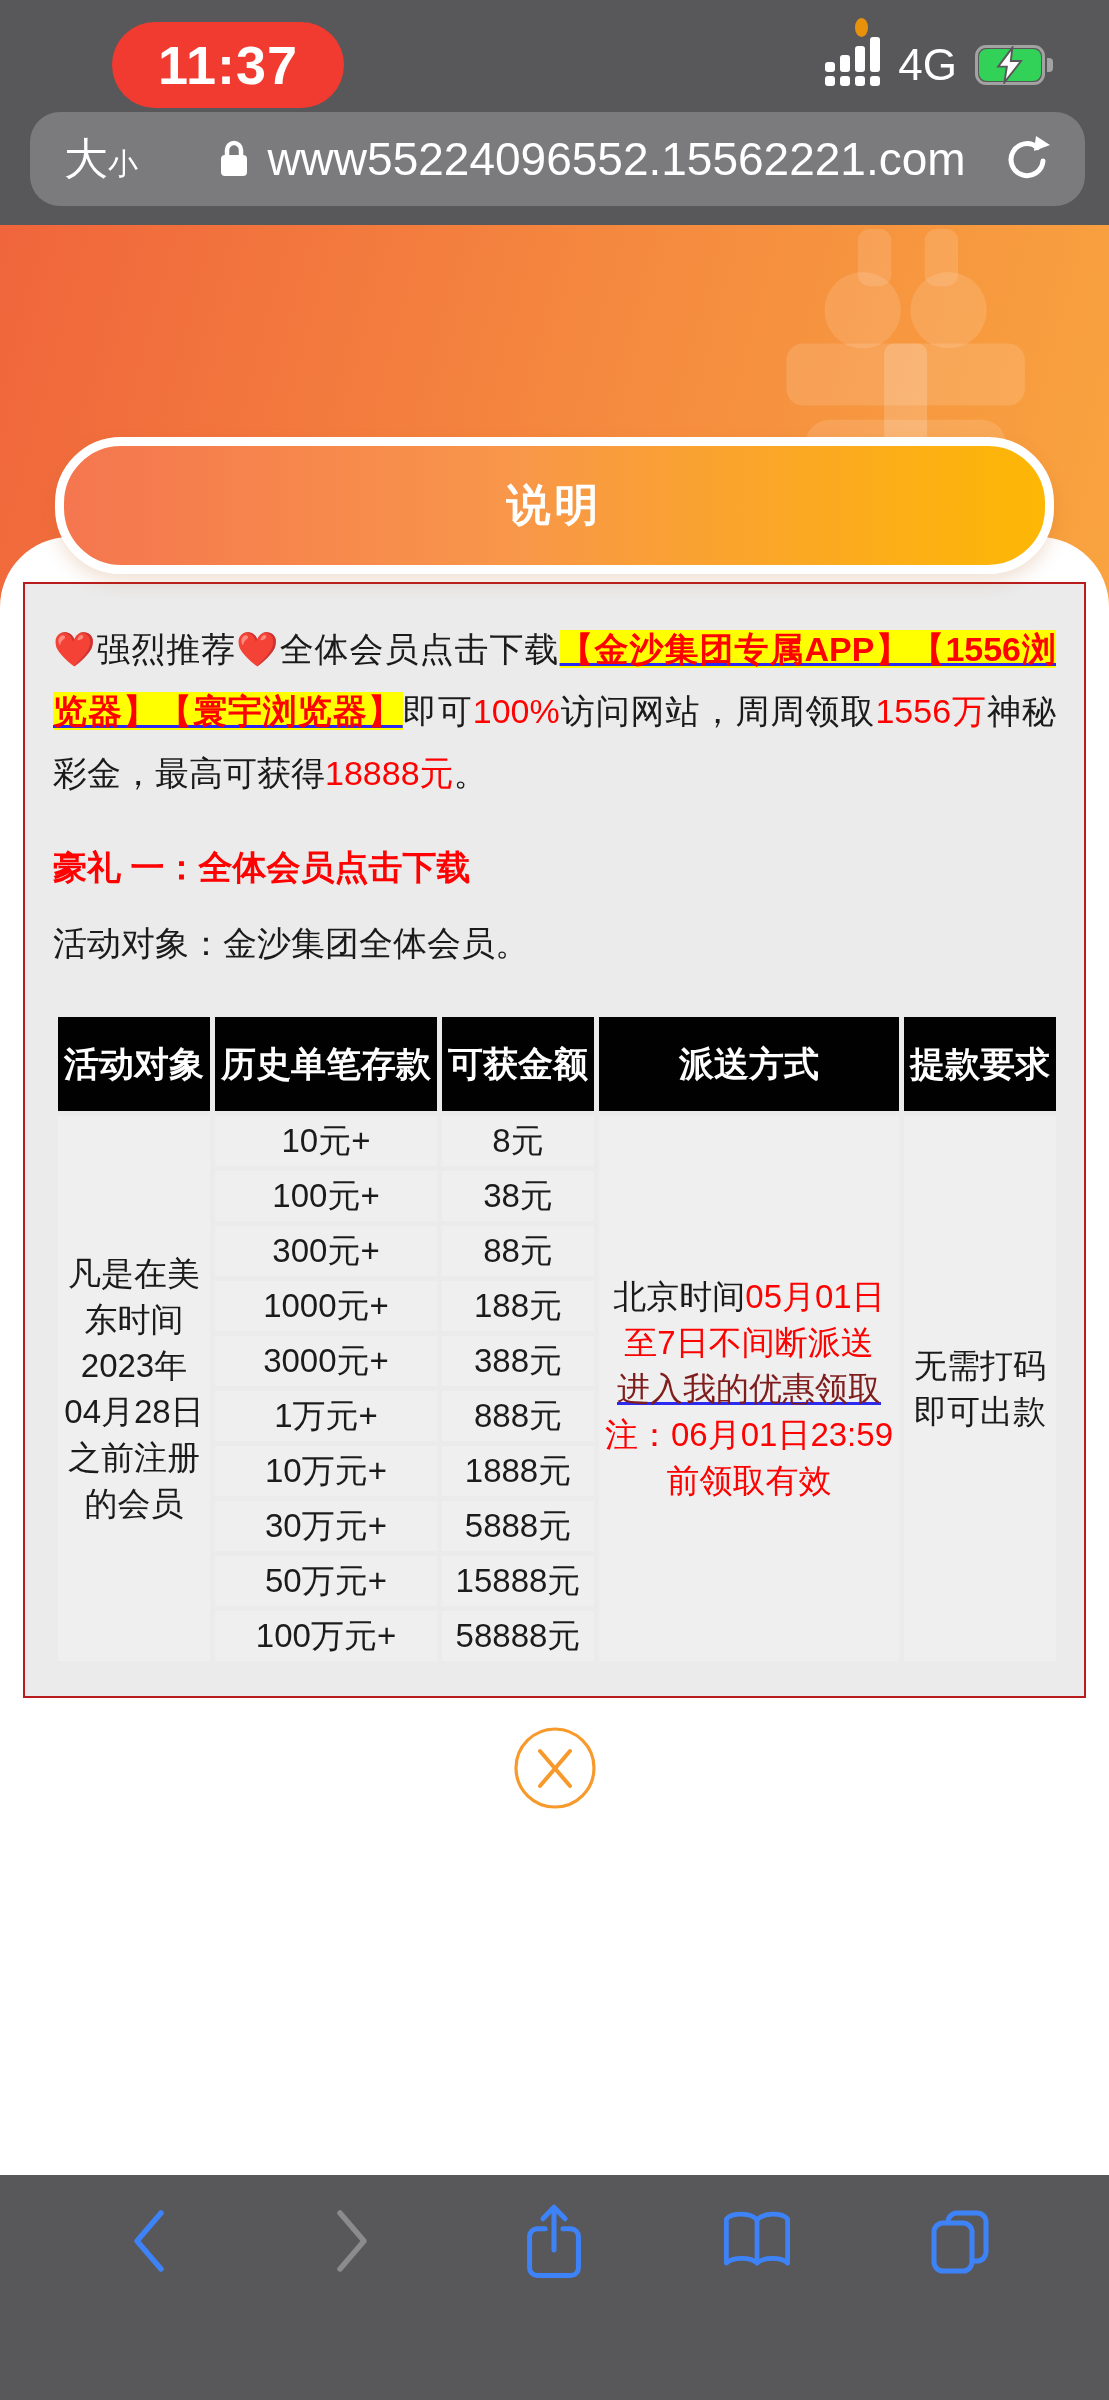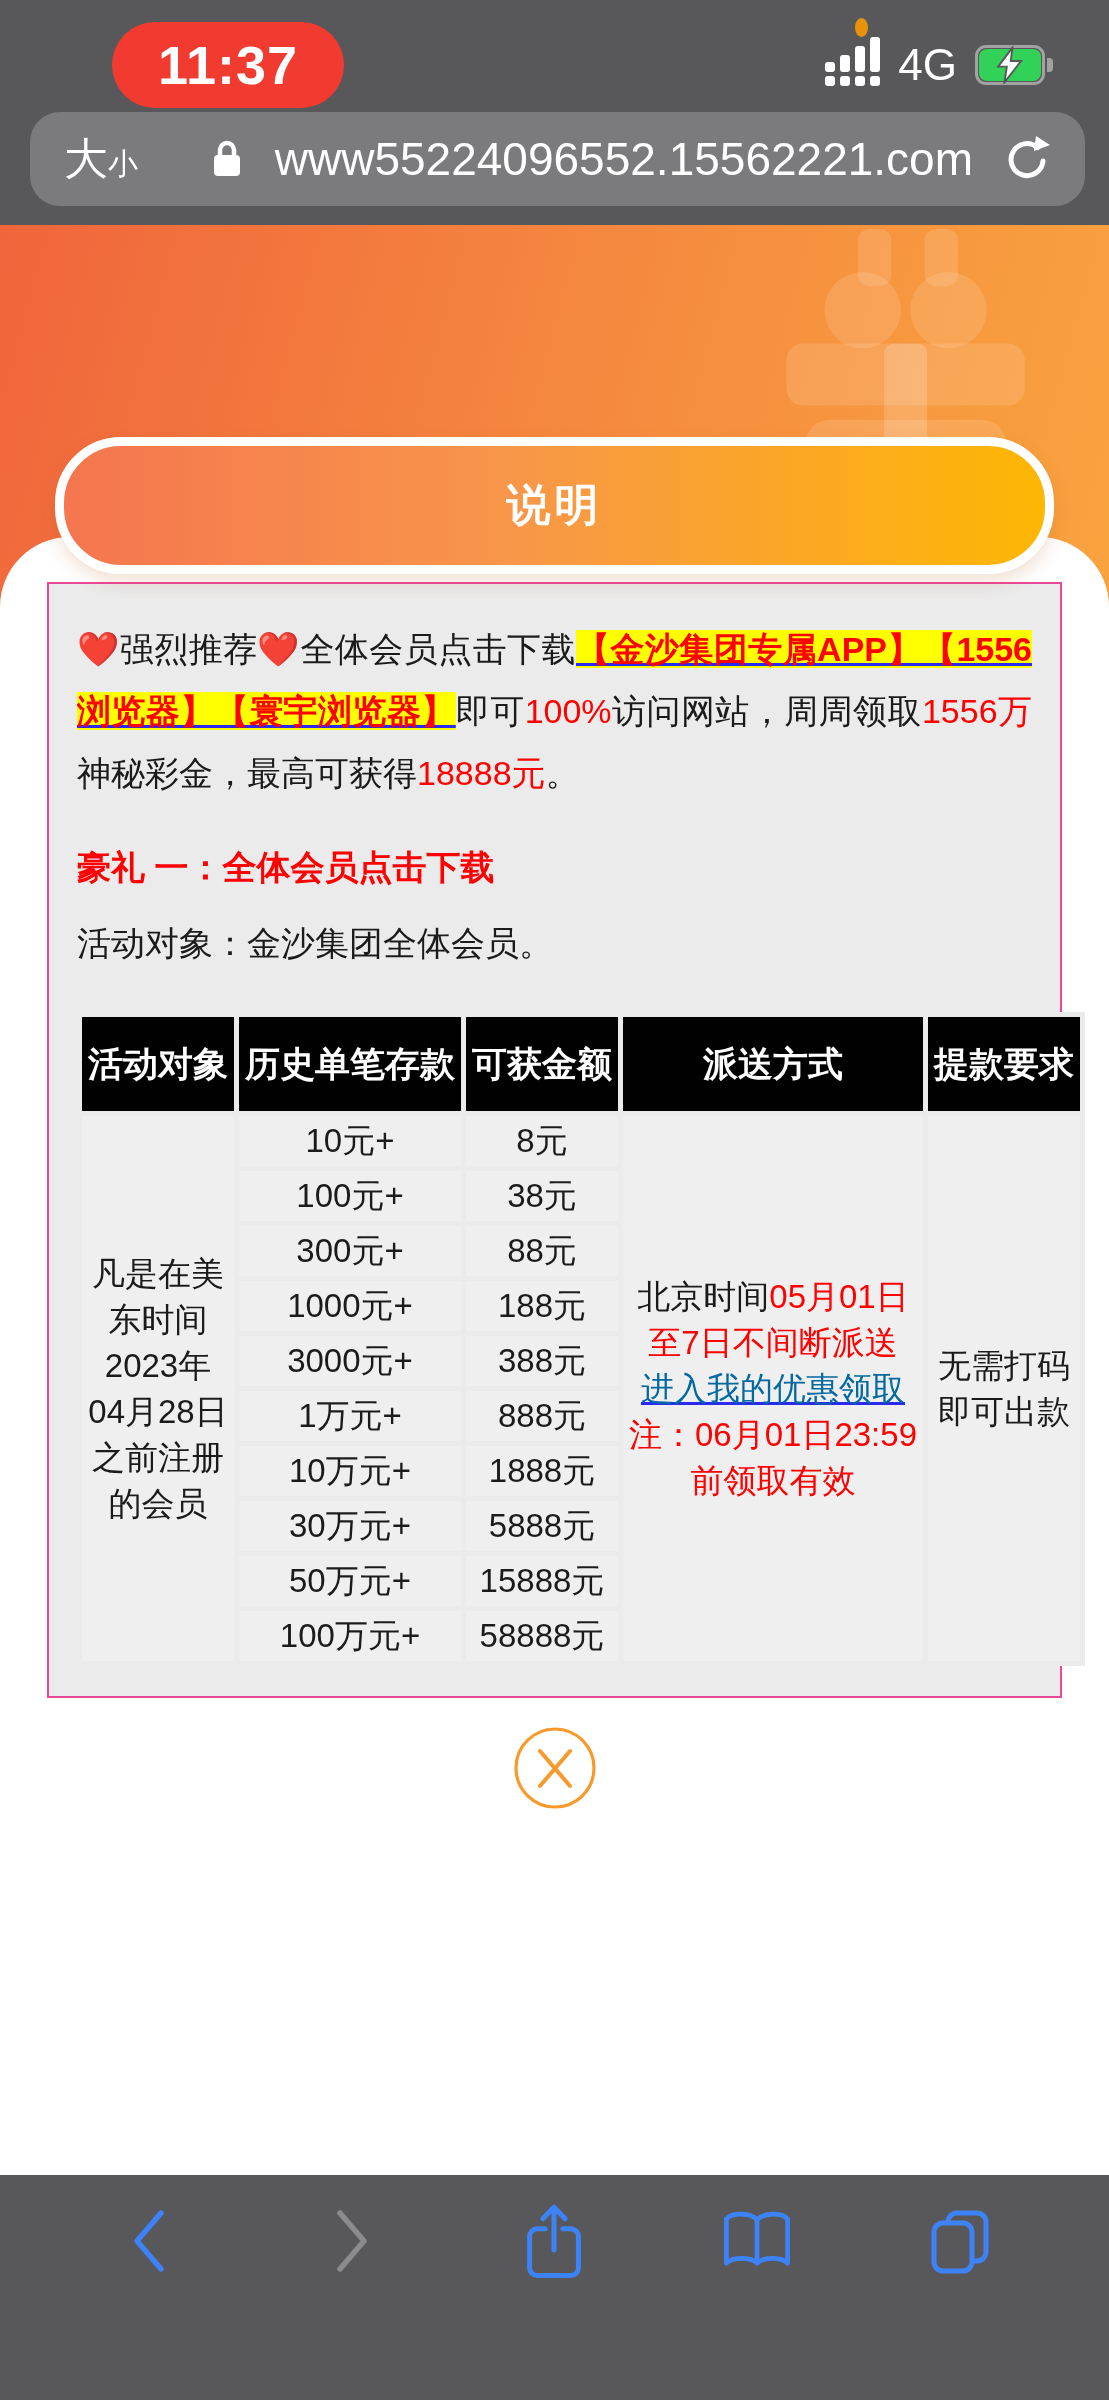--- a/index.html
+++ b/index.html
@@ -32,21 +32,21 @@
   .battery svg { position:absolute; left:16px; top:1px; }
   
   .url-row { height:113px; background:#58585a; position:relative; flex:0 0 auto; z-index:5; }
   .url-pill {
     position:absolute; left:30px; right:24px; top:0; height:94px;
     background:#7b7b7d; border-radius:30px;
     display:flex; align-items:center; padding:0 34px; color:#fff;
   }
   .text-size-btn { display:flex; align-items:baseline; margin-right:70px; }
   .ts-large { font-size:44px; } .ts-small { font-size:30px; }
-  .url-center { flex:1; display:flex; align-items:center; justify-content:space-between; gap:14px; min-width:0; }
+  .url-center { flex:1; display:flex; align-items:center; justify-content:center; gap:14px; min-width:0; }
   .url-text { font-size:46px; white-space:nowrap; }
   .lock-icon { flex:0 0 auto; }
   .reload-btn { margin-left:30px; flex:0 0 auto; }
   
   .hero {
     height:397px; flex:0 0 auto; position:relative; z-index:1;
     background:linear-gradient(105deg,#f0653c 0%,#f58b3f 55%,#f9a43f 100%);
     overflow:hidden;
   }
   .hero-title {
@@ -63,38 +63,38 @@
   .explain-btn {
     position:absolute; top:-100px; left:55px; right:55px; height:137px;
     border:9px solid #ffffff; border-radius:66px;
     background:linear-gradient(90deg,#f5764f 0%,#f8964a 45%,#fdb704 100%);
     display:flex; align-items:center; justify-content:center;
     color:#fff; font-size:44px; font-weight:700; letter-spacing:4px;
     box-shadow:0 8px 18px rgba(180,90,20,0.18); cursor:pointer; z-index:3;
   }
   
   .card {
-    margin:0 47px; background:#ebebeb; border:2px solid #ec4899;
+    margin:0 23px; background:#ebebeb; border:2px solid #b91c1c;
     padding:26px 28px 30px 28px;
     color:#1b1b1b; font-size:34px; line-height:62px;
   }
   .card p { text-align:justify; }
   .p-intro { margin-top:8px; }
   .section-title { color:#fe0100; font-weight:700; margin-top:32px; }
   .p-audience { margin-top:14px; }
   .p-content { margin-top:14px; }
   .p-example { margin-top:40px; }
   .seg-red { color:#fe0100; }
   .seg-heart { color:#f5392f; }
   .seg-highlight-link {
     background:#ffff00; color:#fe0100; font-weight:700;
     text-decoration:underline; text-decoration-color:#2a2af0; cursor:pointer;
   }
   .seg-red-link {
-    color:#0369a1; text-decoration:underline; text-decoration-color:#2a2af0; cursor:pointer;
+    color:#7f1d1d; text-decoration:underline; text-decoration-color:#2a2af0; cursor:pointer;
   }
   
   table.promo { border-collapse:separate; border-spacing:5px; width:100%; margin-top:38px; background:#ebebeb; }
   table.promo th {
     background:#010101; color:#fff; font-size:35px; font-weight:700;
     height:58px; text-align:center; padding:16px 6px; white-space:nowrap;
   }
   table.promo td {
     background:#efefef; font-size:33px; text-align:center;
     height:44px; padding:2px 6px; line-height:46px;

